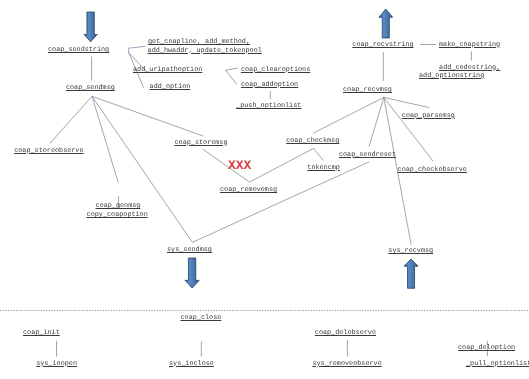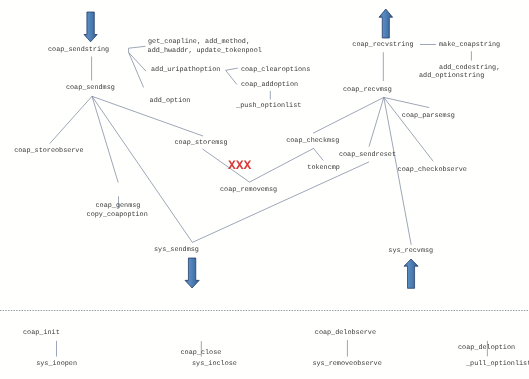--- a/index.html
+++ b/index.html
@@ -2,21 +2,21 @@
 <html><head>
 <meta charset="utf-8">
 <title>coap call graph</title>
 <style>
   html,body{margin:0;padding:0;background:#ffffff;}
   body{width:529px;height:379px;overflow:hidden;
        font-family:"Liberation Mono","DejaVu Sans Mono",monospace;
        -webkit-font-smoothing:antialiased;text-rendering:geometricPrecision;}
   #stage{position:relative;width:529px;height:379px;background:#fffffe;overflow:hidden;}
   #edges{position:absolute;left:0;top:0;width:529px;height:379px;}
-  .node{position:absolute;font-size:6.8px;line-height:7px;white-space:pre;color:#3a3a3a;transform:translateZ(0);}
+  .node{position:absolute;font-size:6.8px;line-height:7px;white-space:pre;color:#3a3a3a;transform:translateZ(0);text-decoration:underline;}
   .marker{position:absolute;font-size:13px;line-height:7px;white-space:pre;color:#d93a3a;font-weight:bold;transform:translateZ(0);}
   .arrow{position:absolute;overflow:visible;}
 </style>
 </head>
 <body>
 
 <div id="stage">
   <svg id="edges" viewBox="0 0 529 379" xmlns="http://www.w3.org/2000/svg">
     <line x1="0" y1="310.5" x2="529" y2="310.5" stroke="#8a93a3" stroke-width="0.9" stroke-dasharray="1.45 1.25"></line>
     <line x1="128.6" y1="48.2" x2="128.6" y2="52.4" stroke="#78849a" stroke-width="0.72"></line>
@@ -45,48 +45,48 @@
     <line x1="383.8" y1="97.4" x2="411.2" y2="244.8" stroke="#78849a" stroke-width="0.72"></line>
     <line x1="192.4" y1="242.4" x2="369" y2="161.9" stroke="#78849a" stroke-width="0.72"></line>
     <line x1="56.5" y1="340.8" x2="56.5" y2="356.6" stroke="#78849a" stroke-width="0.72"></line>
     <line x1="201.3" y1="341.1" x2="201.3" y2="356.6" stroke="#78849a" stroke-width="0.72"></line>
     <line x1="347.4" y1="340.1" x2="347.4" y2="356.6" stroke="#78849a" stroke-width="0.72"></line>
     <line x1="487.4" y1="340.8" x2="487.4" y2="356.3" stroke="#78849a" stroke-width="0.72"></line>
   </svg>
   <div class="node" style="left:48px;top:47.0px">coap_sendstring</div>
   <div class="node" style="left:148.0px;top:39.4px">get_coapline, add_method,</div>
   <div class="node" style="left:147.6px;top:47.6px">add_hwaddr, update_tokenpool</div>
-  <div class="node" style="left:151px;top:67.3px">add_uripathoption</div>
-  <div class="node" style="left:149.6px;top:98px">add_option</div>
+  <div class="node" style="left:133px;top:67.3px">add_uripathoption</div>
+  <div class="node" style="left:149.6px;top:84px">add_option</div>
   <div class="node" style="left:240.9px;top:66.6px">coap_clearoptions</div>
   <div class="node" style="left:241.0px;top:81.6px">coap_addoption</div>
   <div class="node" style="left:236.1px;top:103.1px">_push_optionlist</div>
   <div class="node" style="left:65.9px;top:85.2px">coap_sendmsg</div>
   <div class="node" style="left:14.2px;top:147.5px">coap_storeobserve</div>
   <div class="node" style="left:95.5px;top:203px">coap_genmsg</div>
   <div class="node" style="left:86.6px;top:212.0px">copy_coapoption</div>
   <div class="node" style="left:174.5px;top:139.5px">coap_storemsg</div>
   <div class="node" style="left:220.0px;top:187.4px">coap_removemsg</div>
   <div class="marker" style="left:228.0px;top:162.0px">XXX</div>
-  <div class="node" style="left:154px;top:247.2px">sys_sendmsg</div>
+  <div class="node" style="left:167px;top:247.2px">sys_sendmsg</div>
   <div class="node" style="left:352.3px;top:42.0px">coap_recvstring</div>
   <div class="node" style="left:439.0px;top:41.7px">make_coapstring</div>
   <div class="node" style="left:439.1px;top:64.8px">add_codestring,</div>
   <div class="node" style="left:419px;top:72.8px">add_optionstring</div>
   <div class="node" style="left:343px;top:87.1px">coap_recvmsg</div>
   <div class="node" style="left:401.8px;top:112.9px">coap_parsemsg</div>
   <div class="node" style="left:286.2px;top:138.2px">coap_checkmsg</div>
   <div class="node" style="left:307.3px;top:164.8px">tokencmp</div>
   <div class="node" style="left:338.9px;top:151.9px">coap_sendreset</div>
   <div class="node" style="left:397.6px;top:167.0px">coap_checkobserve</div>
   <div class="node" style="left:388.3px;top:248.3px">sys_recvmsg</div>
   <div class="node" style="left:23px;top:330.3px">coap_init</div>
   <div class="node" style="left:36.2px;top:360.5px">sys_ioopen</div>
-  <div class="node" style="left:180.5px;top:350px">coap_close</div>
-  <div class="node" style="left:192px;top:360.5px">sys_ioclose</div>
+  <div class="node" style="left:180.5px;top:315px">coap_close</div>
+  <div class="node" style="left:169px;top:360.5px">sys_ioclose</div>
   <div class="node" style="left:314.8px;top:330.3px">coap_delobserve</div>
   <div class="node" style="left:312.4px;top:360.5px">sys_removeobserve</div>
   <div class="node" style="left:458.0px;top:345px">coap_deloption</div>
   <div class="node" style="left:466px;top:360.5px">_pull_optionlist</div>
   <svg class="arrow" style="left:84.0px;top:12.0px;width:13.2px;height:29.8px" viewBox="0 0 13.2 29.8" preserveAspectRatio="none">
       <defs>
         <linearGradient id="ag0" x1="0" y1="0" x2="1" y2="0">
           <stop offset="0%" stop-color="#3a5d87"></stop>
           <stop offset="30%" stop-color="#5a8cc4"></stop>
           <stop offset="62%" stop-color="#4778ad"></stop>

